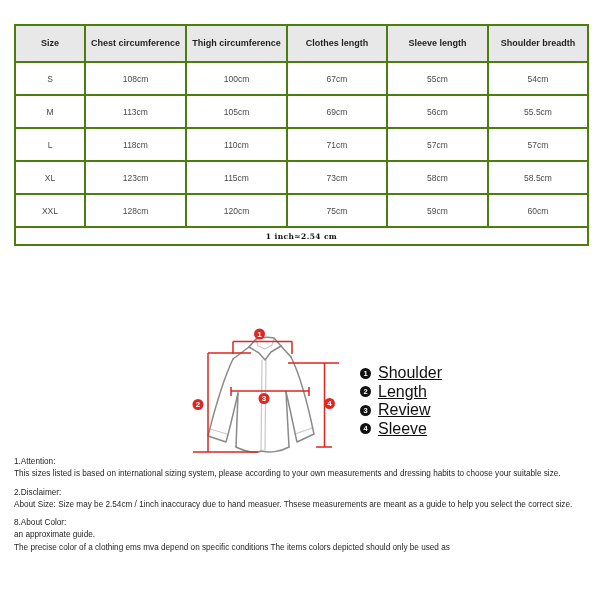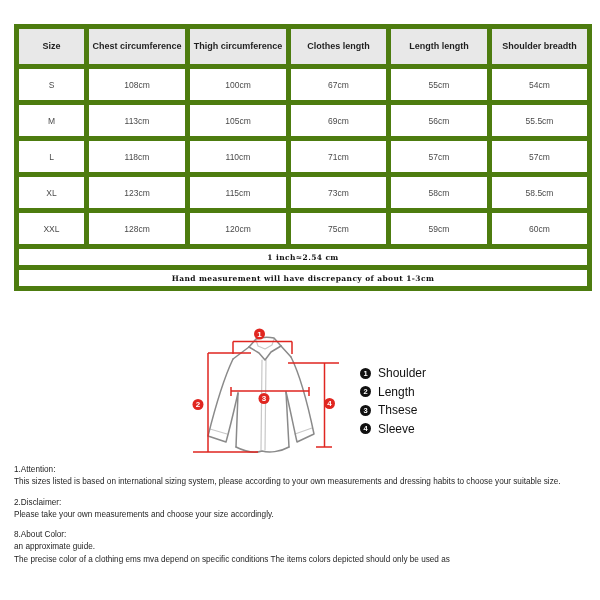--- a/index.html
+++ b/index.html
@@ -2,43 +2,43 @@
 <html><head>
 <meta charset="utf-8">
 <style>
   html,body{margin:0;padding:0;background:#fff;}
   .page{position:relative;width:600px;height:600px;background:#fff;overflow:hidden;
         font-family:"Liberation Sans",sans-serif;color:#1f1f1f;}
 
   
   table.size-table{position:absolute;left:14px;top:24px;width:573px;
         border-collapse:collapse;table-layout:fixed;}
-  table.size-table th,table.size-table td{border:5px solid #4d7c0f;text-align:center;
+  table.size-table th,table.size-table td{border:2px solid #4d7c0f;text-align:center;
         vertical-align:middle;padding:0 2px;overflow:hidden;}
   table.size-table th{height:35px;background:#e8e8e8;font-size:9px;font-weight:bold;
         color:#1f1f1f;line-height:11px;}
   table.size-table td{height:31px;font-size:8.5px;color:#4a4a4a;background:#fff;}
   table.size-table tr.note td{height:16px;font-family:"DejaVu Serif",serif;
         font-size:7.5px;font-weight:bold;color:#111;letter-spacing:.4px;}
 
   
   .diagram-svg{position:absolute;left:180px;top:318px;}
 
   
   .legend{position:absolute;left:360px;top:367px;}
   .legend-row{display:flex;align-items:center;margin-bottom:6.5px;height:12px;}
   .legend-badge{display:inline-block;width:11px;height:11px;border-radius:50%;
         background:#111;color:#fff;font-size:7.5px;font-weight:bold;line-height:11px;
         text-align:center;margin-right:7px;flex:0 0 11px;}
-  .legend-label{font-size:12px;color:#111;}
+  .legend-label{font-size:16px;color:#111;text-decoration:underline;}
 
   
   .info{position:absolute;left:14px;top:456px;width:585px;font-size:8.2px;
         line-height:12.3px;color:#1f1f1f;}
-  .info .section{margin-bottom:6px;margin-top:8px;}
+  .info .section{margin-bottom:6px;}
   .info .line{white-space:nowrap;}
 </style>
 </head>
 <body>
 
 <div class="page">
 
   <table class="size-table">
     <colgroup>
       <col style="width:70px">
@@ -47,21 +47,21 @@
       <col style="width:100px">
         <col style="width:101px">
         <col style="width:100px">
     </colgroup>
     <thead>
       <tr>
         <th>Size</th>
         <th>Chest circumference</th>
         <th>Thigh circumference</th>
         <th>Clothes length</th>
-        <th>Length length</th>
+        <th>Sleeve length</th>
         <th>Shoulder breadth</th>
       </tr>
     </thead>
     <tbody>
       <tr>
         <td>S</td>
         <td>108cm</td>
         <td>100cm</td>
         <td>67cm</td>
         <td>55cm</td>
@@ -94,23 +94,20 @@
       <tr>
         <td>XXL</td>
         <td>128cm</td>
         <td>120cm</td>
         <td>75cm</td>
         <td>59cm</td>
         <td>60cm</td>
       </tr>
       <tr class="note">
         <td colspan="6">1 inch≈2.54 cm</td>
-      </tr>
-      <tr class="note">
-        <td colspan="6">Hand measurement will have discrepancy of about 1-3cm</td>
       </tr>
     </tbody>
   </table>
 
   <svg class="diagram-svg" width="200" height="145" viewBox="180 318 200 145">
 
     <g fill="none" stroke-width="1.2" stroke-linejoin="round" stroke-linecap="round" stroke="#c8c8c8">
       <path d="M 256,340 L 258,346 L 265,349 L 272,345 L 274,339"></path>
       <path d="M 262,360 L 261,450 M 266,360 L 265,450"></path>
       <path d="M 210,429 L 227,434 M 312,428 L 295,434"></path>
@@ -152,36 +149,36 @@
     <div class="legend-row">
       <span class="legend-badge">1</span>
       <span class="legend-label">Shoulder</span>
     </div>
     <div class="legend-row">
       <span class="legend-badge">2</span>
       <span class="legend-label">Length</span>
     </div>
     <div class="legend-row">
       <span class="legend-badge">3</span>
-      <span class="legend-label">Thsese</span>
+      <span class="legend-label">Review</span>
     </div>
     <div class="legend-row">
       <span class="legend-badge">4</span>
       <span class="legend-label">Sleeve</span>
     </div>
   </div>
 
   <div class="info">
     <div class="section">
       <div class="line">1.Attention:</div>
       <div class="line">This sizes listed is based on international sizing system, please according to your own measurements and dressing habits to choose your suitable size.</div>
     </div>
     <div class="section">
       <div class="line">2.Disclaimer:</div>
-      <div class="line">Please take your own measurements and choose your size accordingly.</div>
+      <div class="line">About Size: Size may be 2.54cm / 1inch inaccuracy due to hand measuer. Thsese measurements are meant as a guide to help you select the correct size.</div>
     </div>
     <div class="section">
       <div class="line">8.About Color:</div>
       <div class="line">an approximate guide.</div>
       <div class="line">The precise color of a clothing ems mva depend on specific conditions The items colors depicted should only be used as</div>
     </div>
     <div class="section">
     </div>
   </div>
 

